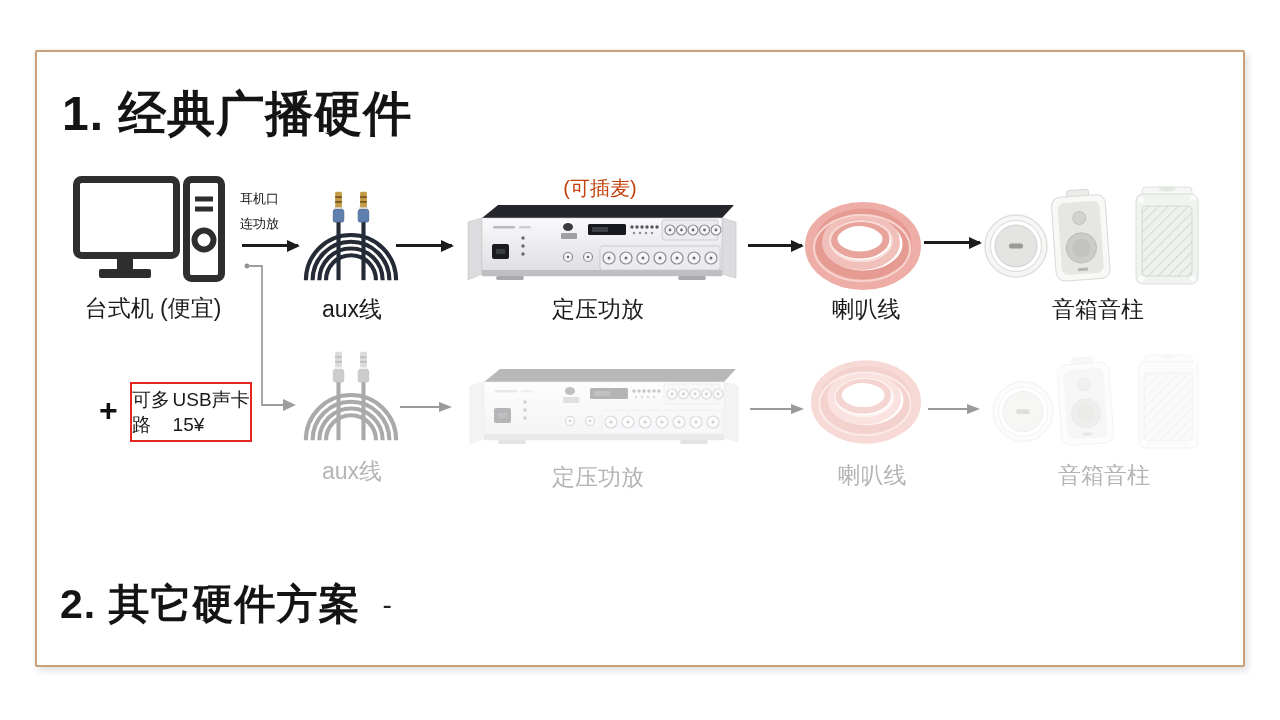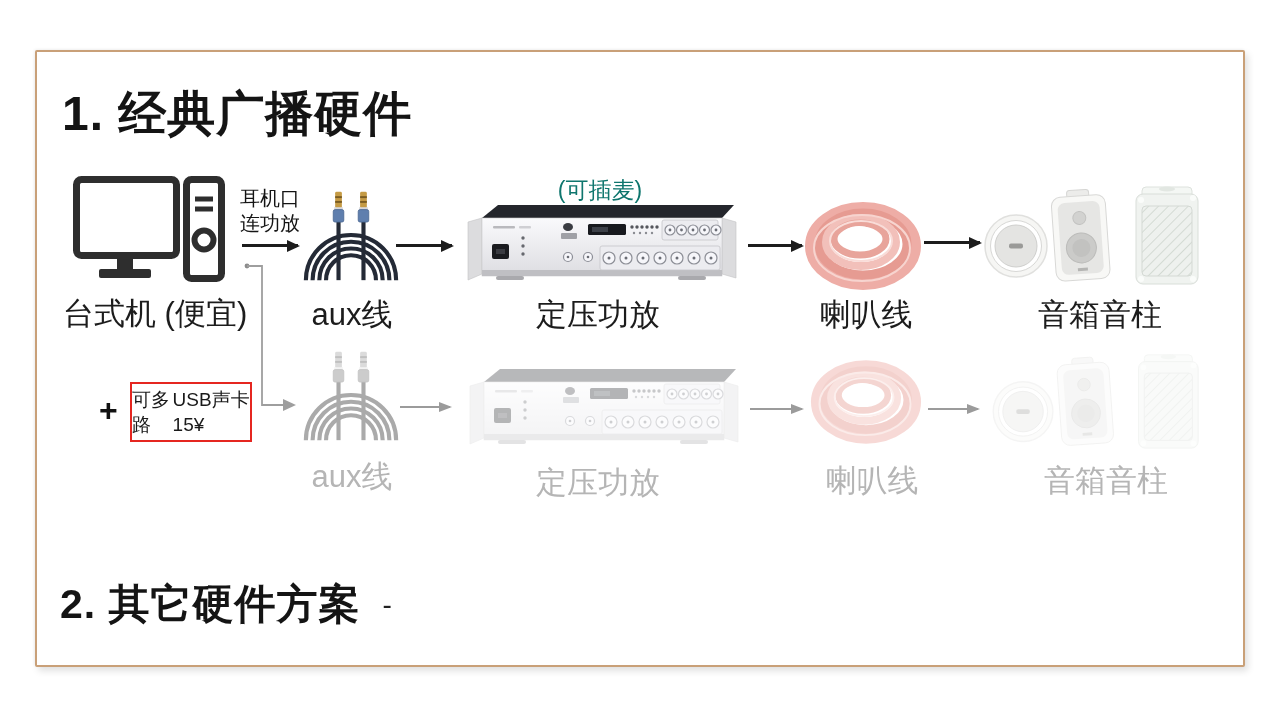--- a/index.html
+++ b/index.html
@@ -9,24 +9,24 @@
   }
   .slide-card{
     position:absolute;left:35px;top:50px;width:1206px;height:613px;
     background:#ffffff;border:2px solid #c9a078;border-radius:2px;
     box-shadow:3px 4px 7px rgba(0,0,0,.12), -1px -1px 3px rgba(0,0,0,.05);
   }
   .sec1-title{
     position:absolute;left:62px;top:82px;font-size:48px;font-weight:600;
     color:#141414;letter-spacing:1px;white-space:nowrap;
   }
-  .lbl{position:absolute;text-align:center;font-size:31px;color:#1c1c1c;white-space:nowrap;}
+  .lbl{position:absolute;text-align:center;font-size:23px;color:#1c1c1c;white-space:nowrap;}
   .lbl.faded{color:#b5b5b5;}
-  .note{position:absolute;font-size:20px;color:#141414;line-height:25px;white-space:nowrap;}
-  .mic-note{position:absolute;text-align:center;font-size:23px;color:#0f766e;white-space:nowrap;}
+  .note{position:absolute;font-size:13px;color:#141414;line-height:25px;white-space:nowrap;}
+  .mic-note{position:absolute;text-align:center;font-size:20px;color:#c2410c;white-space:nowrap;}
   .icon{position:absolute;display:block;}
   .arrow{position:absolute;height:3px;background:#1c1c1c;}
   .arrow::after{
     content:'';position:absolute;right:-2px;top:50%;transform:translateY(-50%);
     width:0;height:0;border-left:13px solid #1c1c1c;
     border-top:6px solid transparent;border-bottom:6px solid transparent;
   }
   .arrow.gray{height:2px;background:#9b9b9b;}
   .arrow.gray::after{border-left-color:#9b9b9b;border-top-width:5px;border-bottom-width:5px;}
   .plus{position:absolute;left:99px;top:392px;font-size:32px;font-weight:700;color:#111;}

